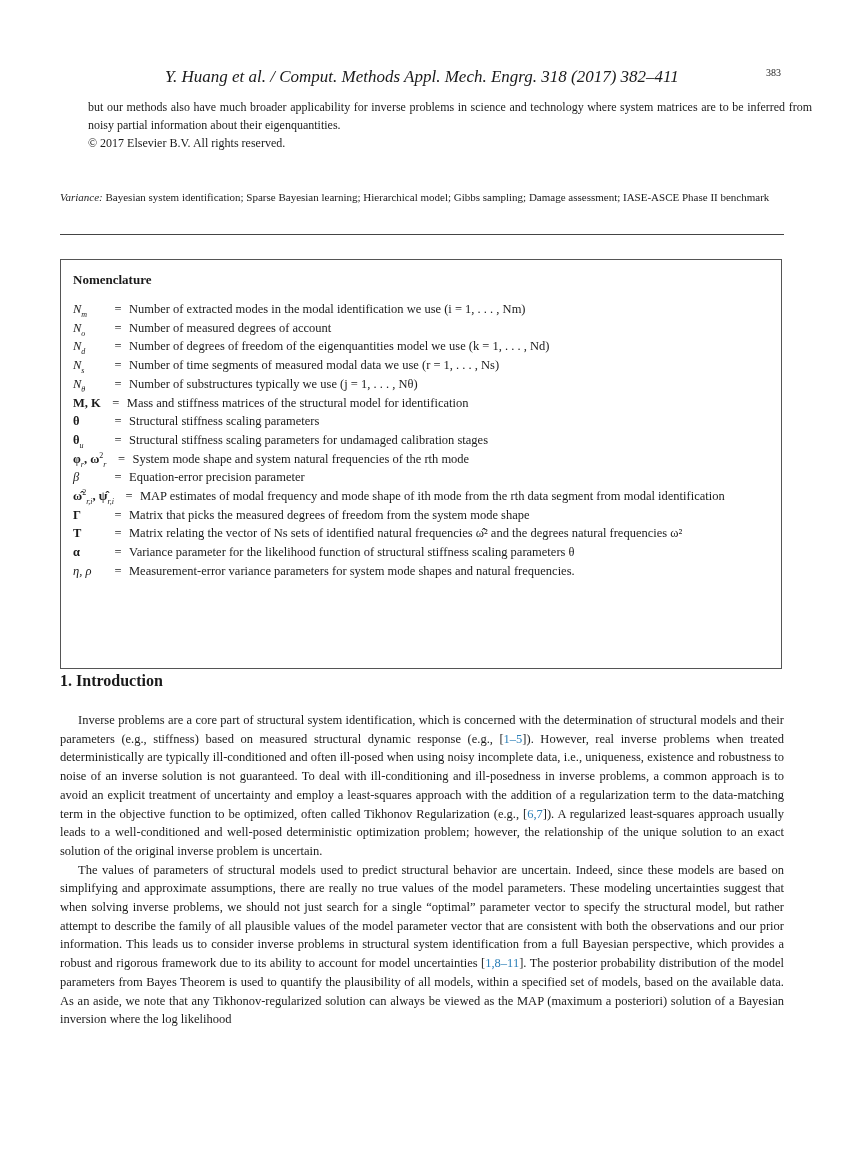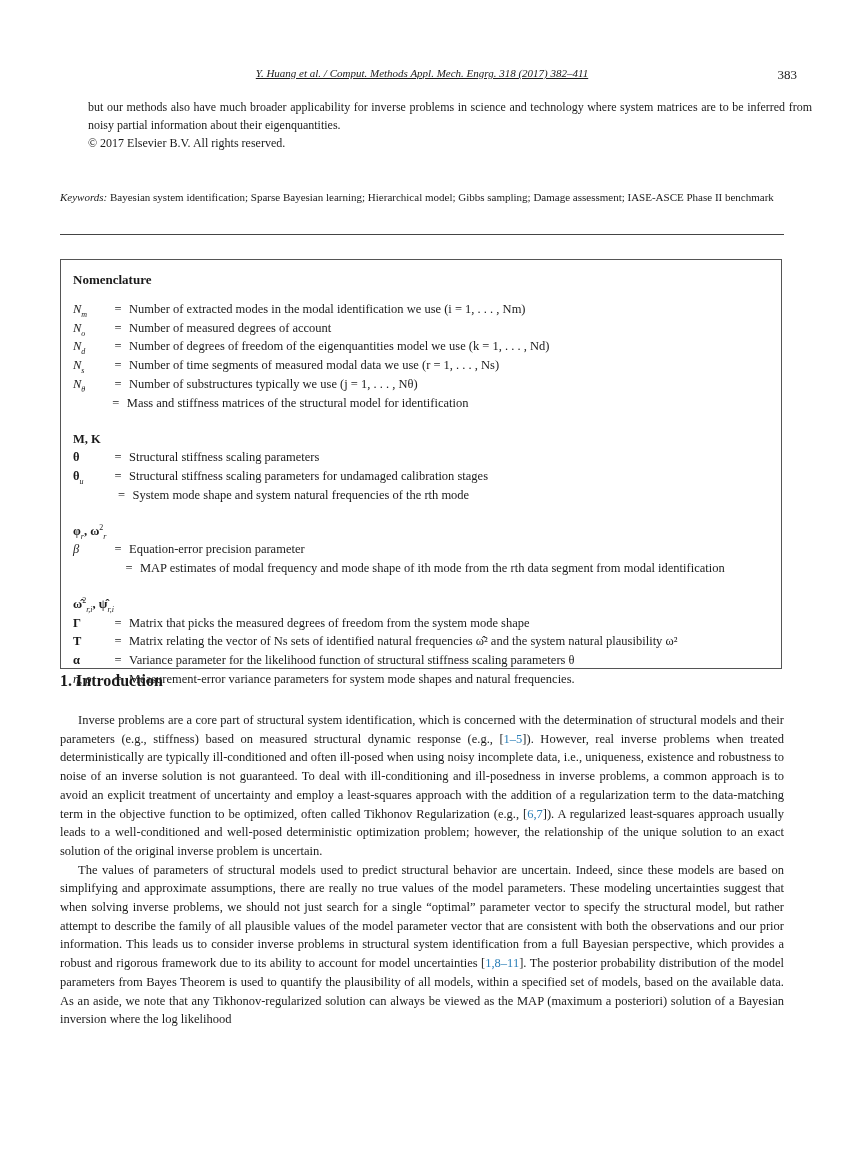--- a/index.html
+++ b/index.html
@@ -3,24 +3,24 @@
 <meta charset="utf-8">
 <style>
   html, body { margin: 0; padding: 0; background: #ffffff; }
   body {
     width: 846px; height: 1155px; position: relative; overflow: hidden;
     font-family: "Liberation Serif", "DejaVu Serif", serif;
     color: #1a1a1a;
   }
   .running-head {
     position: absolute; top: 67px; left: 60px; width: 724px;
-    font-size: 11px; font-style: italic; text-align: center; text-decoration: underline;
+    font-size: 17px; font-style: italic; text-align: center;
   }
   .page-num {
-    position: absolute; top: 67px; right: 49px; font-size: 13px;
+    position: absolute; top: 67px; right: 65px; font-size: 10px;
   }
   .abstract-tail {
     position: absolute; top: 98px; left: 60px; width: 724px;
     font-size: 12px; line-height: 18px; text-align: justify; margin-left: 28px;
   }
   .keywords {
     position: absolute; top: 188px; left: 60px; width: 724px;
     font-size: 11px; line-height: 18px;
   }
   .keywords .kw-label { font-style: italic; }
@@ -38,21 +38,21 @@
     font-size: 13px; font-weight: bold;
   }
   .nom-rows { position: absolute; top: 40px; left: 12px; width: 698px; }
   .nom-row {
     display: flex; font-size: 12.5px; line-height: 18.7px;
   }
   .nom-sym { min-width: 34px; font-style: italic; white-space: nowrap; }
   .nom-sym.bold { font-style: normal; font-weight: bold; }
   .nom-eq { width: 22px; text-align: center; }
   .nom-def { flex: 1; text-align: justify; }
-  .nom-row.wide .nom-sym { min-width: 0; padding-right: 4px; margin-top: 36px; }
+  .nom-row.wide .nom-sym { min-width: 0; padding-right: 4px; }
   .section-title {
     position: absolute; top: 672px; left: 60px;
     font-size: 16px; font-weight: bold;
   }
   .body-text {
     position: absolute; top: 711px; left: 60px; width: 724px;
     font-size: 12.5px; line-height: 18.7px; text-align: justify;
   }
   .body-text p { margin: 0; text-indent: 18px; }
   .cite { color: #2b7fb8; }
@@ -63,21 +63,21 @@
 
 <div class="running-head">Y. Huang et al. / Comput. Methods Appl. Mech. Engrg. 318 (2017) 382–411</div>
 <div class="page-num">383</div>
 
 <div class="abstract-tail">
   <div>but our methods also have much broader applicability for inverse problems in science and technology where system matrices are to be inferred from noisy partial information about their eigenquantities.</div>
   <div>© 2017 Elsevier B.V. All rights reserved.</div>
 </div>
 
 <div class="keywords">
-  <span class="kw-label">Keywords:</span>
+  <span class="kw-label">Variance:</span>
   <span>Bayesian system identification; Sparse Bayesian learning; Hierarchical model; Gibbs sampling; Damage assessment; IASE-ASCE Phase II benchmark</span>
 </div>
 
 <div class="rule"></div>
 
 <div class="nom-box">
   <div class="nom-title">Nomenclature</div>
   <div class="nom-rows">
     <div class="nom-row">
       <span class="nom-sym">N<sub>m</sub></span>
@@ -135,21 +135,21 @@
       <span class="nom-def">MAP estimates of modal frequency and mode shape of ith mode from the rth data segment from modal identification</span>
     </div>
     <div class="nom-row">
       <span class="nom-sym bold">Γ</span>
       <span class="nom-eq">=</span>
       <span class="nom-def">Matrix that picks the measured degrees of freedom from the system mode shape</span>
     </div>
     <div class="nom-row">
       <span class="nom-sym bold">T</span>
       <span class="nom-eq">=</span>
-      <span class="nom-def">Matrix relating the vector of Ns sets of identified natural frequencies ω̂² and the system natural plausibility ω²</span>
+      <span class="nom-def">Matrix relating the vector of Ns sets of identified natural frequencies ω̂² and the degrees natural frequencies ω²</span>
     </div>
     <div class="nom-row">
       <span class="nom-sym bold">α</span>
       <span class="nom-eq">=</span>
       <span class="nom-def">Variance parameter for the likelihood function of structural stiffness scaling parameters θ</span>
     </div>
     <div class="nom-row">
       <span class="nom-sym">η, ρ</span>
       <span class="nom-eq">=</span>
       <span class="nom-def">Measurement-error variance parameters for system mode shapes and natural frequencies.</span>

